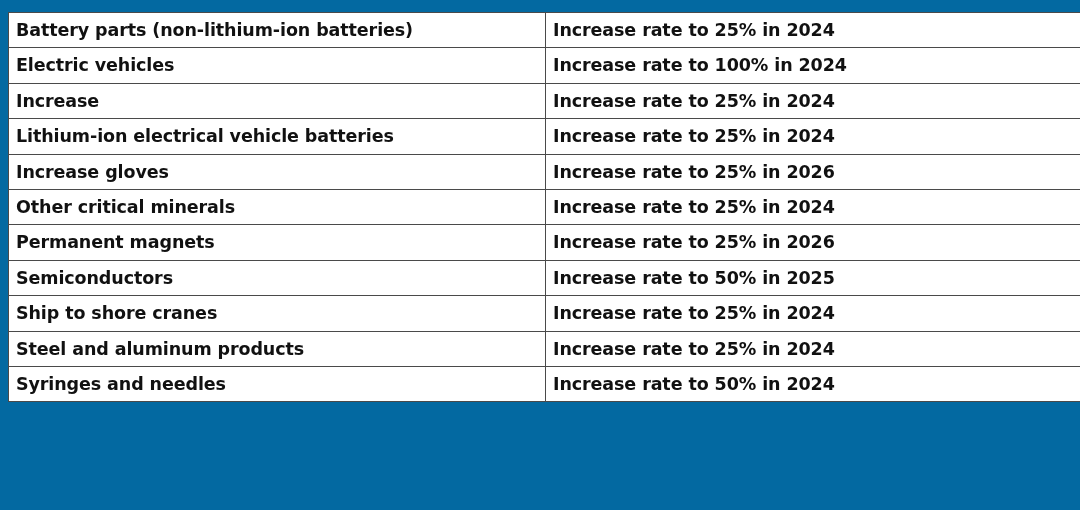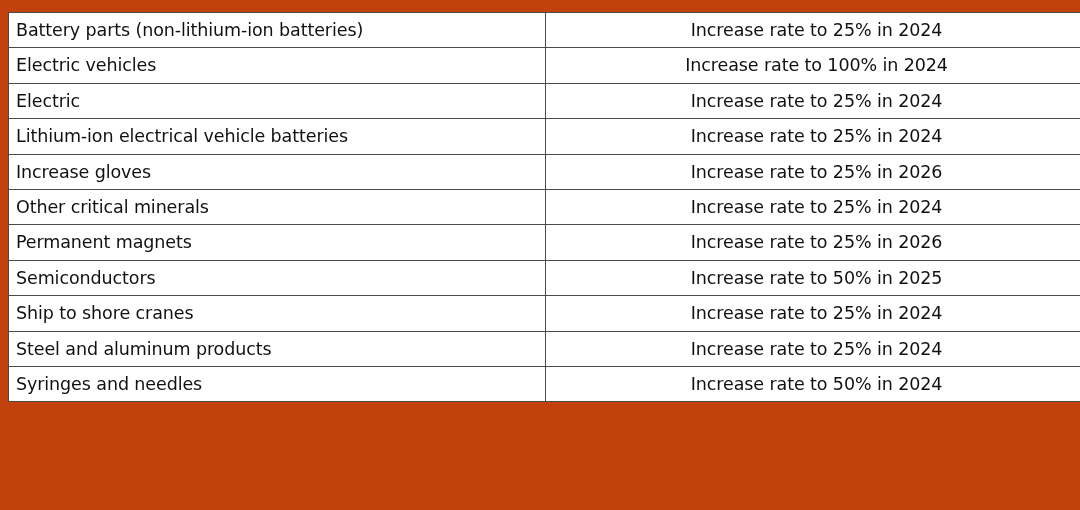--- a/index.html
+++ b/index.html
@@ -11,23 +11,24 @@
     width: 1080px;
     height: 510px;
     font-family: "DejaVu Sans", "Liberation Sans", sans-serif;
     color: #111111;
     overflow: hidden;
   }
   .sheet {
     width: 1080px;
     height: 510px;
     position: relative;
-    background: #c2410c;
+    background: #0369a1;
     box-sizing: border-box;
     padding: 12px 8px 0 8px;
+    font-weight: bold;
   }
   table.tariff-table {
     border-collapse: collapse;
     width: 1056px;
     table-layout: fixed;
   }
   table.tariff-table td {
     border: 1px solid #4a4a4a;
     height: 34.4px;
     padding: 0 0 0 7px;
@@ -38,39 +39,38 @@
     vertical-align: middle;
     background: #ffffff;
     color: #111111;
     letter-spacing: -0.1px;
   }
   table.tariff-table td.col-product {
     width: 529px;
   }
   table.tariff-table td.col-action {
     width: 527px;
-    text-align: center;
   }
 </style>
 </head>
 <body>
 
 <div class="sheet">
   <table class="tariff-table">
     <tbody>
       <tr>
         <td class="col-product">Battery parts (non-lithium-ion batteries)</td>
         <td class="col-action">Increase rate to 25% in 2024</td>
       </tr>
       <tr>
         <td class="col-product">Electric vehicles</td>
         <td class="col-action">Increase rate to 100% in 2024</td>
       </tr>
       <tr>
-        <td class="col-product">Electric</td>
+        <td class="col-product">Increase</td>
         <td class="col-action">Increase rate to 25% in 2024</td>
       </tr>
       <tr>
         <td class="col-product">Lithium-ion electrical vehicle batteries</td>
         <td class="col-action">Increase rate to 25% in 2024</td>
       </tr>
       <tr>
         <td class="col-product">Increase gloves</td>
         <td class="col-action">Increase rate to 25% in 2026</td>
       </tr>

